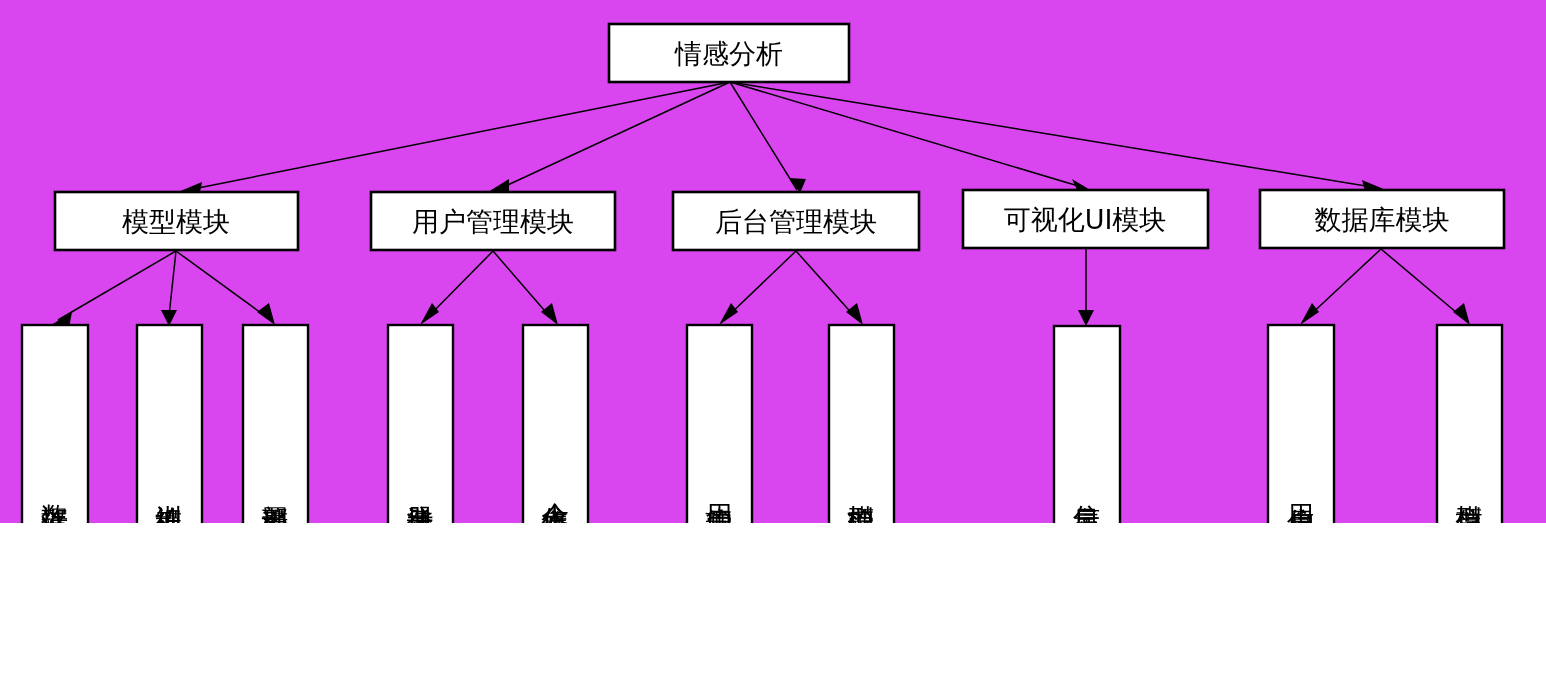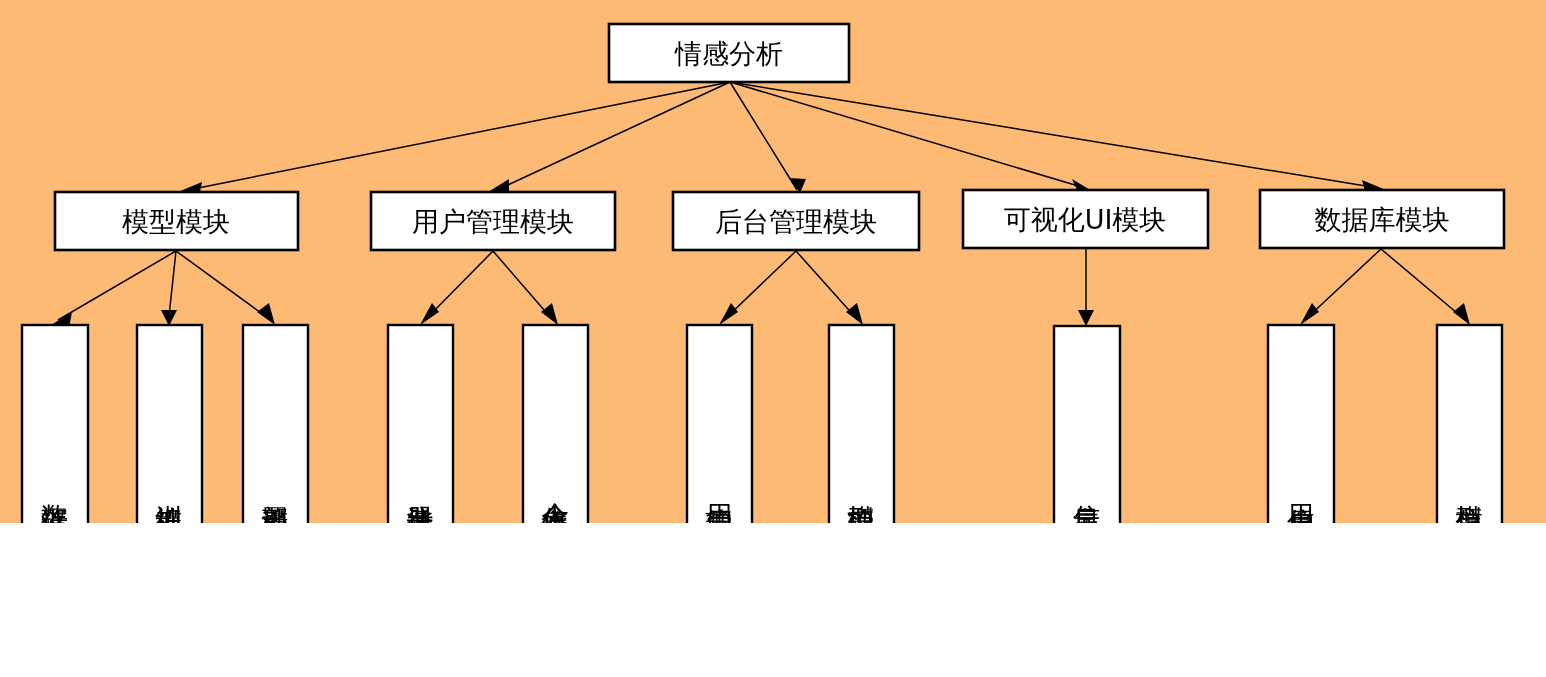--- a/index.html
+++ b/index.html
@@ -7,21 +7,21 @@
     padding: 0;
     background: #ffffff;
   }
   body {
     font-family: "DejaVu Sans", "Liberation Sans", sans-serif;
   }
   #diagram-root {
     position: relative;
     width: 1546px;
     height: 523px;
-    background: #fdba74;
+    background: #d946ef;
     overflow: hidden;
   }
   svg.diagram-canvas {
     position: absolute;
     top: 0;
     left: 0;
     width: 1546px;
     height: 677px;
     display: block;
   }

